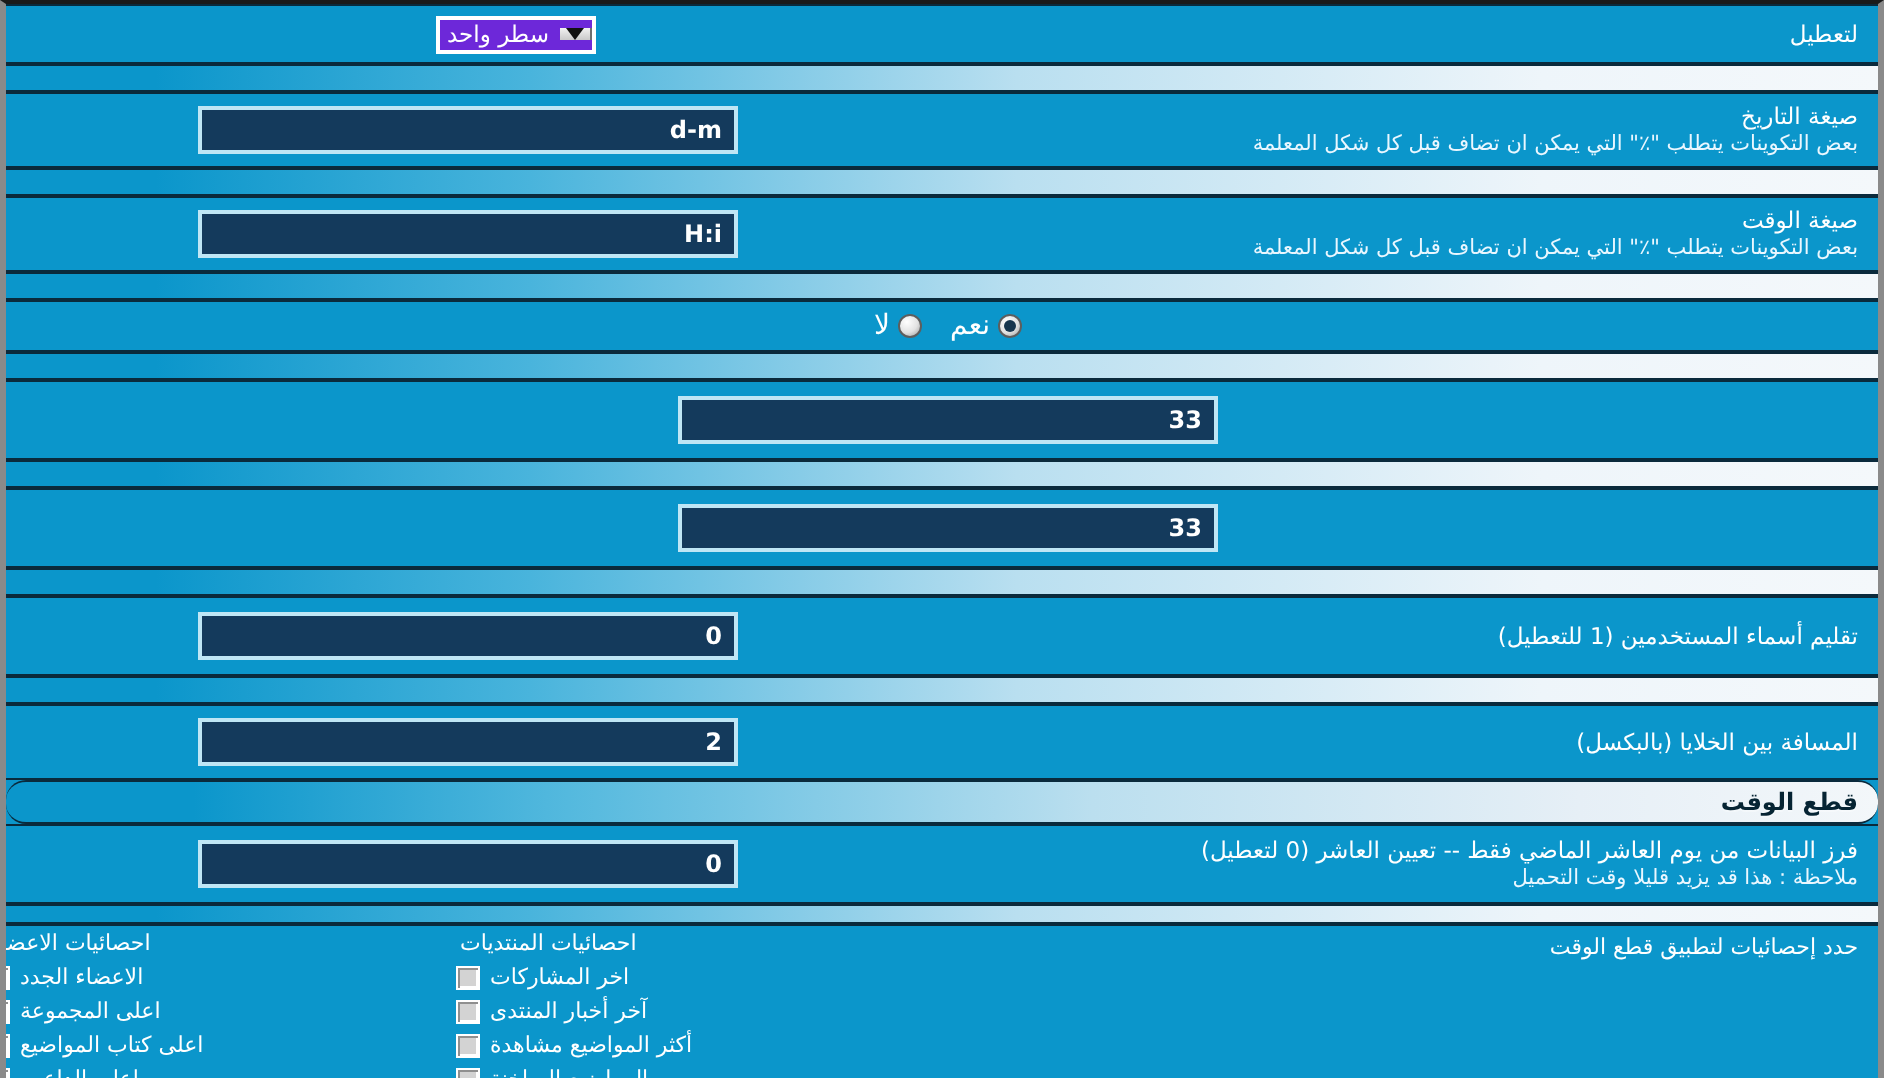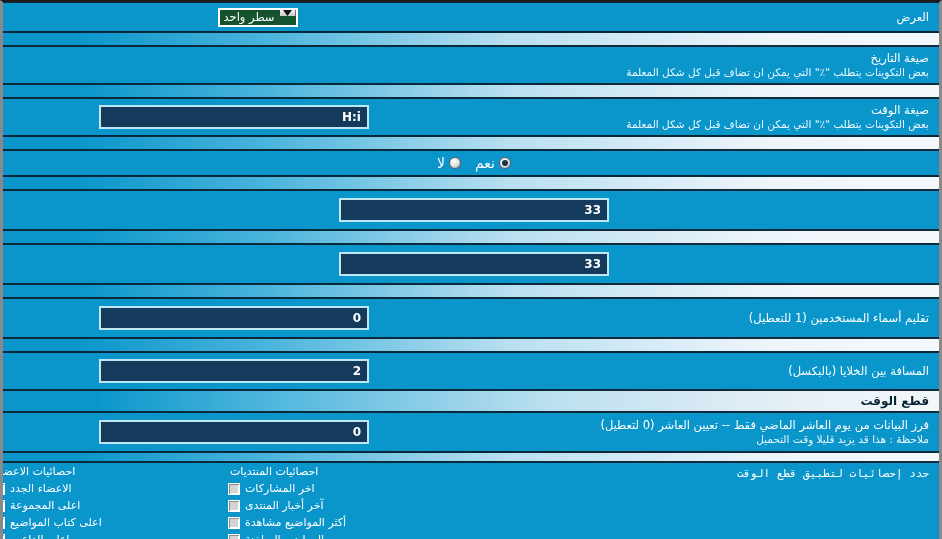--- a/index.html
+++ b/index.html
@@ -86,20 +86,21 @@
   .section-head {
     height: 22px;
     box-sizing: border-box;
     border-top: 1px solid #0a2a3c;
     border-bottom: 1px solid #0a2a3c;
     background: linear-gradient(to left, #f3f7fa 0%, #e6eff6 16%, #bbdfef 42%, #54b9de 70%, #0b96cb 90%, #0b96cb 100%);
     display: flex;
     align-items: center;
     justify-content: flex-start;
     padding-right: 10px;
+    border-radius: 10px;
   }
   .section-head .sh-text {
     color: #062433;
     font-size: 12px;
     font-weight: bold;
     text-shadow: 0 1px 0 rgba(255,255,255,.35);
   }
 
   
   .txtbox {
@@ -115,23 +116,23 @@
     padding: 0 6px;
     direction: ltr;
     line-height: 20px;
     font-family: "DejaVu Sans", "Liberation Sans", sans-serif;
     outline: none;
   }
 
   
   .selectbox {
     display: inline-flex;
-    align-items: flex-start;
+    align-items: center;
     height: 19px;
-    background: #14532d;
+    background: #6d28d9;
     border: 2px solid #ffffff;
     box-sizing: border-box;
     direction: rtl;
     margin-left: 48px;
   }
   .selectbox .sel-text {
     color: #ffffff;
     font-size: 11.5px;
     padding: 0 6px 0 4px;
     line-height: 15px;
@@ -191,21 +192,20 @@
     align-items: flex-start;
     padding-top: 2px;
   }
   .checks-label {
     flex: 0 0 470px;
     padding-right: 10px;
     padding-top: 2px;
     text-align: right;
     color: #ffffff;
     font-size: 11px;
-    font-family: Liberation Mono, monospace;
   }
   .checks-cols {
     flex: 1 1 auto;
     display: flex;
     justify-content: flex-start;
     gap: 0;
     padding-right: 6px;
   }
   .check-col {
     width: 235px;
@@ -245,21 +245,21 @@
   }
 </style>
 </head>
 <body>
 
 <div class="panel">
 
   <div class="row" style="height:30px">
     <div class="row-inner">
       <div class="label-cell">
-        <span class="lbl-title">العرض</span>
+        <span class="lbl-title">لتعطيل</span>
       </div>
       <div class="control-cell">
         <div class="selectbox">
           <div class="sel-arrow">
             <svg width="9" height="6" viewBox="0 0 9 6">
                 <polygon points="0,0 9,0 4.5,6" fill="#111"></polygon>
               </svg>
           </div>
           <div class="sel-text">سطر واحد</div>
         </div>
@@ -267,20 +267,23 @@
     </div>
   </div>
 
   <div class="sep"></div>
 
   <div class="row" style="height:38px">
     <div class="row-inner">
       <div class="label-cell">
         <span class="lbl-title">صيغة التاريخ</span>
         <span class="lbl-desc">بعض التكوينات يتطلب "٪" التي يمكن ان تضاف قبل كل شكل المعلمة</span>
+      </div>
+      <div class="control-cell">
+        <input class="txtbox" type="text" value="d-m" style="">
       </div>
     </div>
   </div>
 
   <div class="sep"></div>
 
   <div class="row" style="height:38px">
     <div class="row-inner">
       <div class="label-cell">
         <span class="lbl-title">صيغة الوقت</span>

